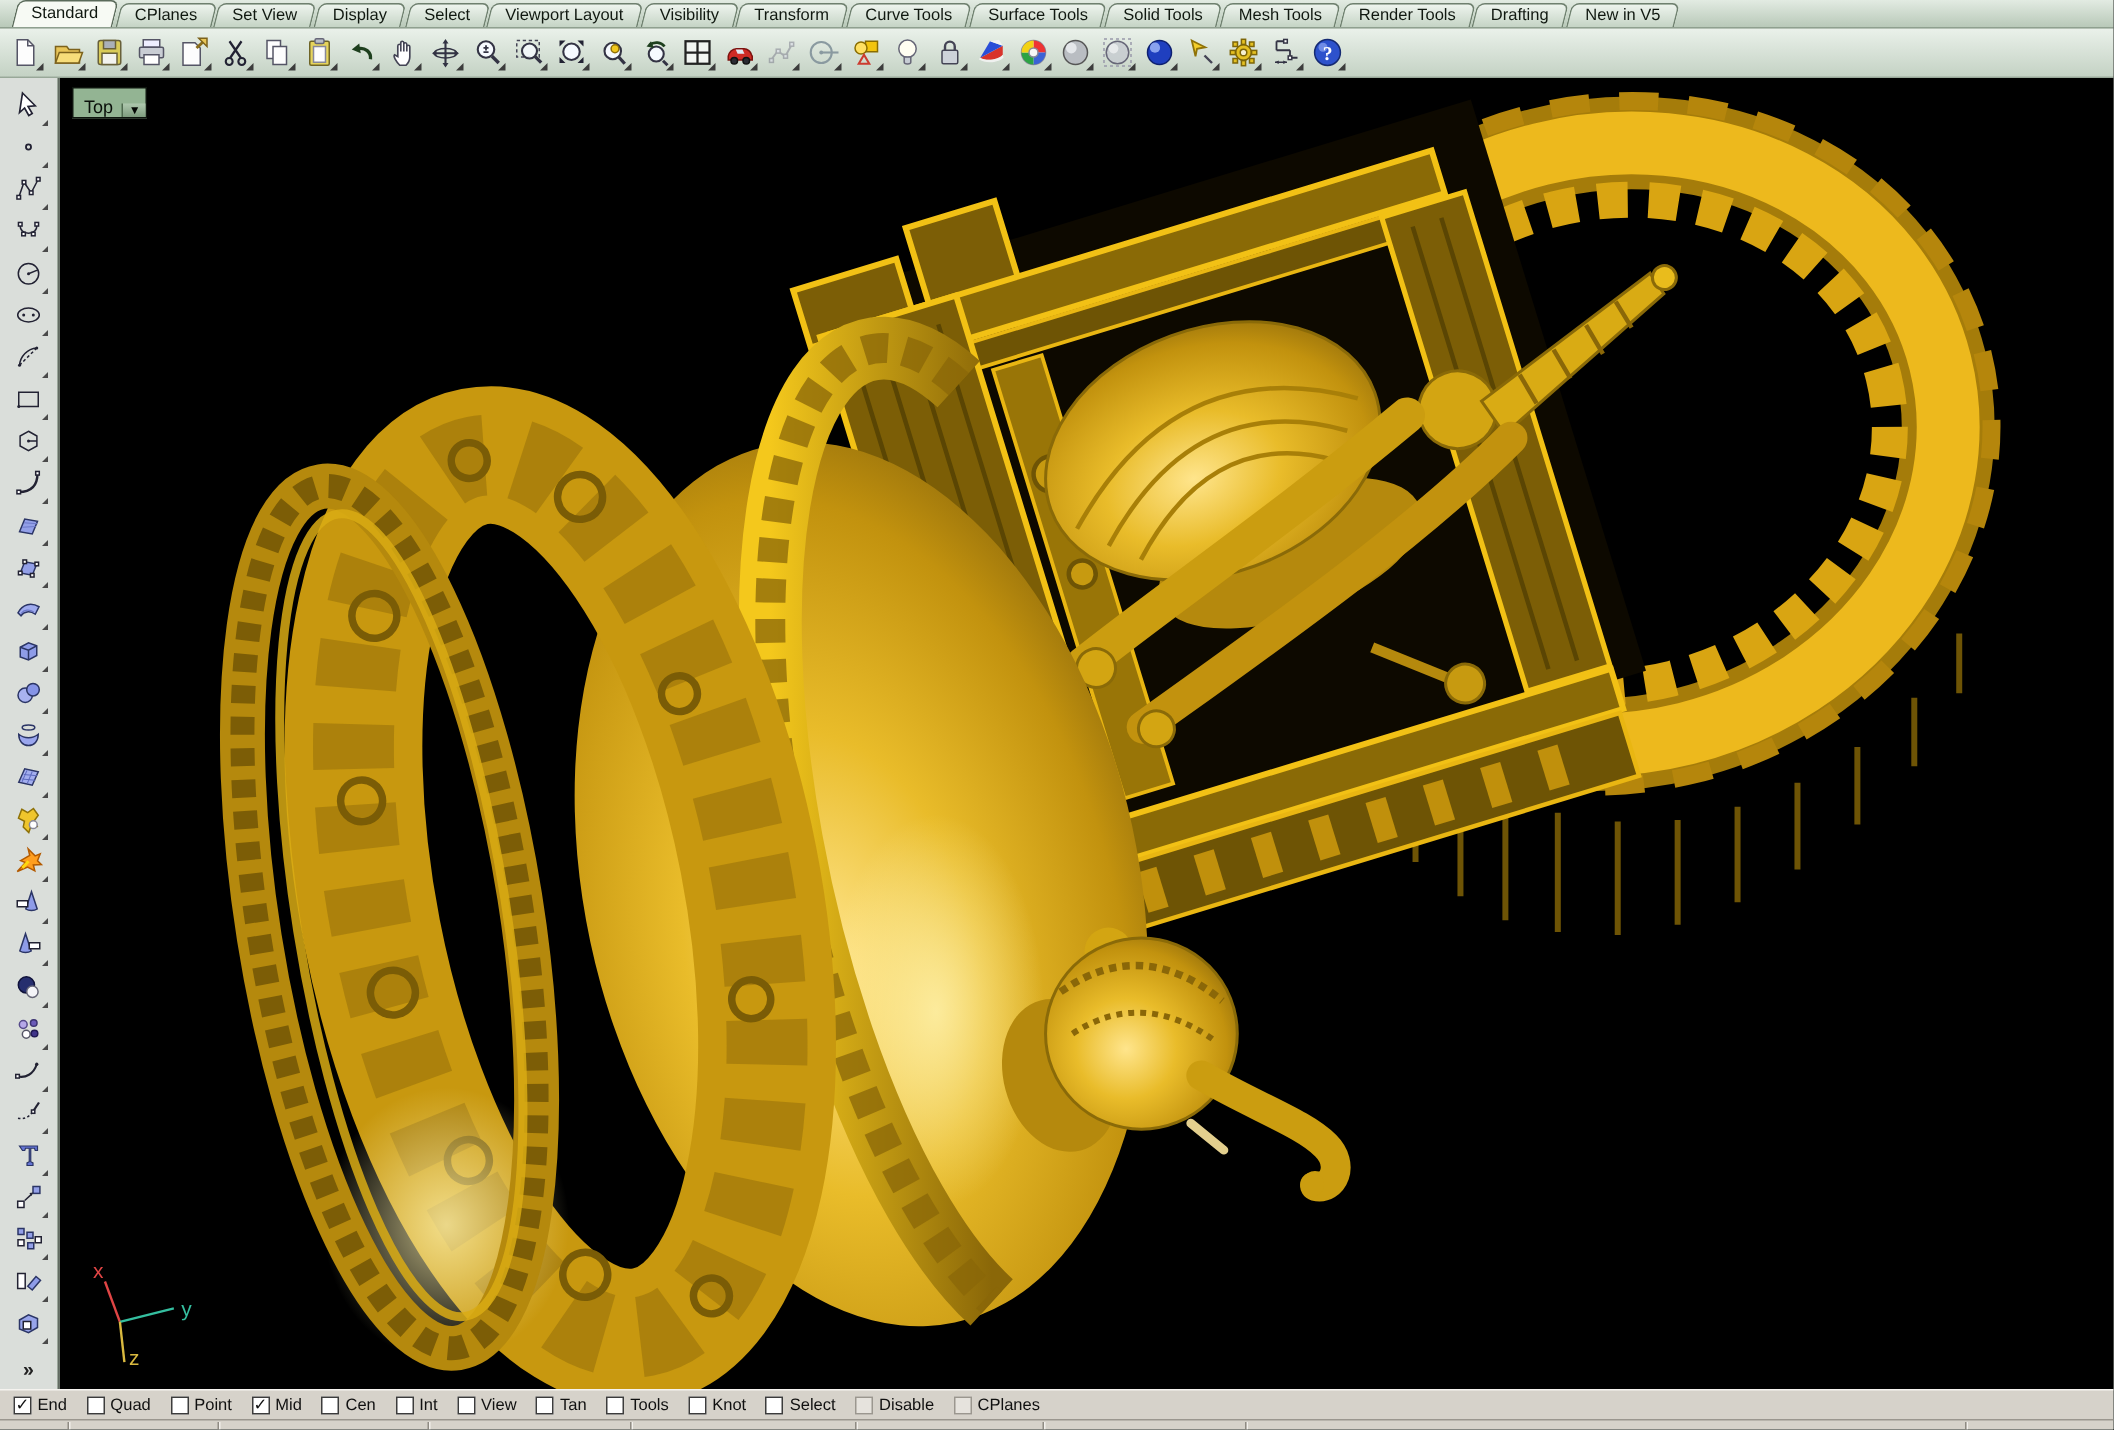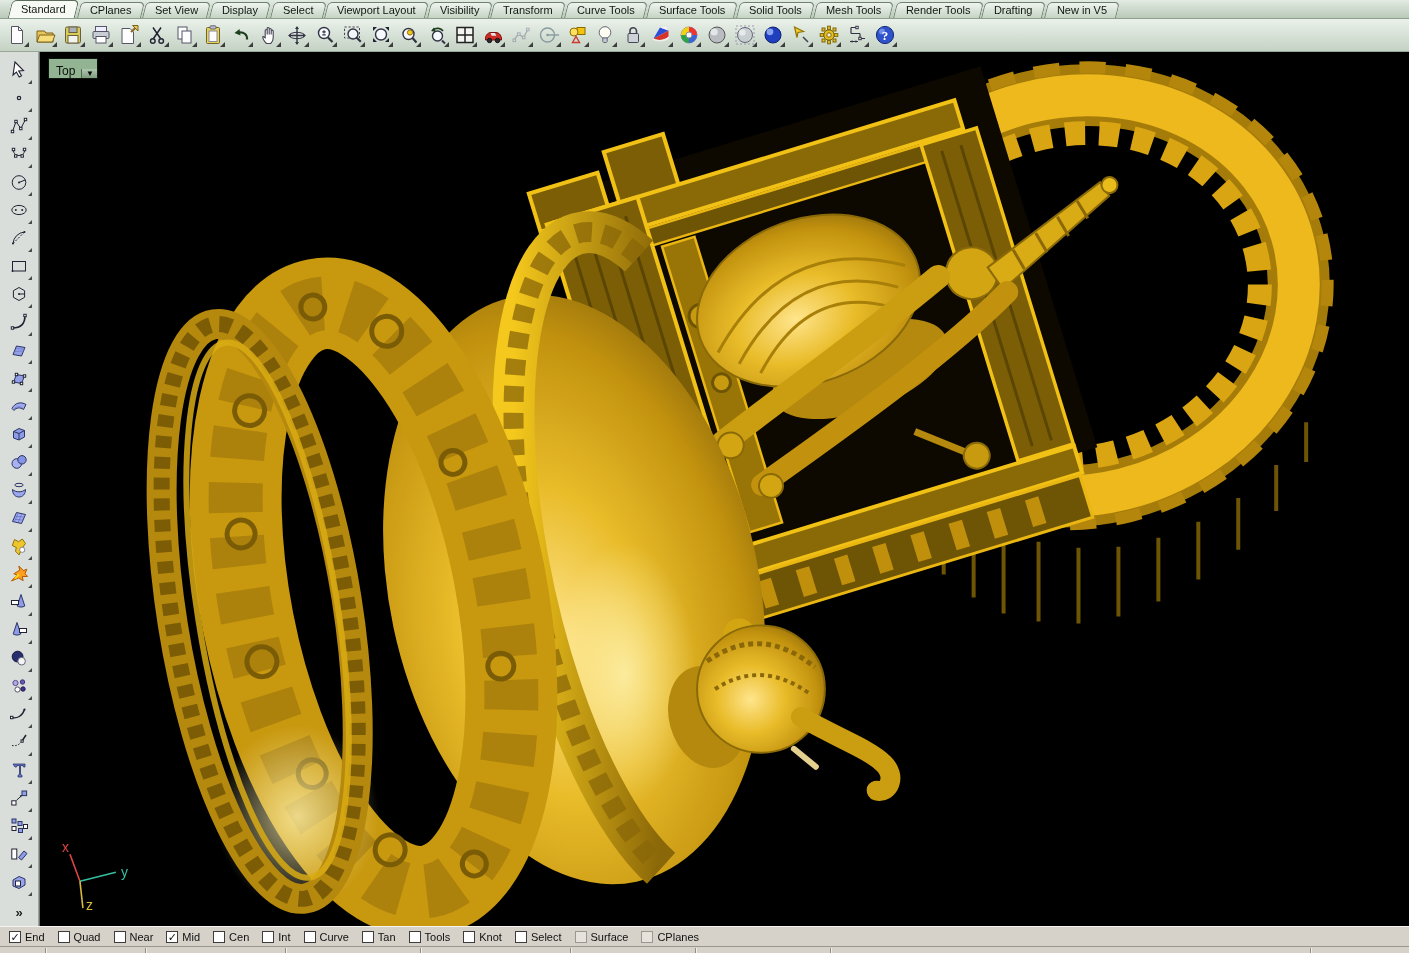--- a/index.html
+++ b/index.html
@@ -765,57 +765,57 @@
     <span class="snapitem">
       <span class="cbx">✓</span>
       <span>End</span>
     </span>
     <span class="snapitem">
       <span class="cbx"></span>
       <span>Quad</span>
     </span>
     <span class="snapitem">
       <span class="cbx"></span>
-      <span>Near</span>
+      <span>Point</span>
     </span>
     <span class="snapitem">
       <span class="cbx">✓</span>
       <span>Mid</span>
     </span>
     <span class="snapitem">
       <span class="cbx"></span>
       <span>Cen</span>
     </span>
     <span class="snapitem">
       <span class="cbx"></span>
       <span>Int</span>
     </span>
     <span class="snapitem">
       <span class="cbx"></span>
-      <span>Curve</span>
+      <span>View</span>
     </span>
     <span class="snapitem">
       <span class="cbx"></span>
       <span>Tan</span>
     </span>
     <span class="snapitem">
       <span class="cbx"></span>
       <span>Tools</span>
     </span>
     <span class="snapitem">
       <span class="cbx"></span>
       <span>Knot</span>
     </span>
     <span class="snapitem">
       <span class="cbx"></span>
       <span>Select</span>
     </span>
     <span class="snapitem">
       <span class="cbx disabled"></span>
-      <span>Surface</span>
+      <span>Disable</span>
     </span>
     <span class="snapitem">
       <span class="cbx disabled"></span>
       <span>CPlanes</span>
     </span>
   </div>
 
 <div class="bstrip">
   <i style="left:45px"></i>
     <i style="left:145px"></i>

